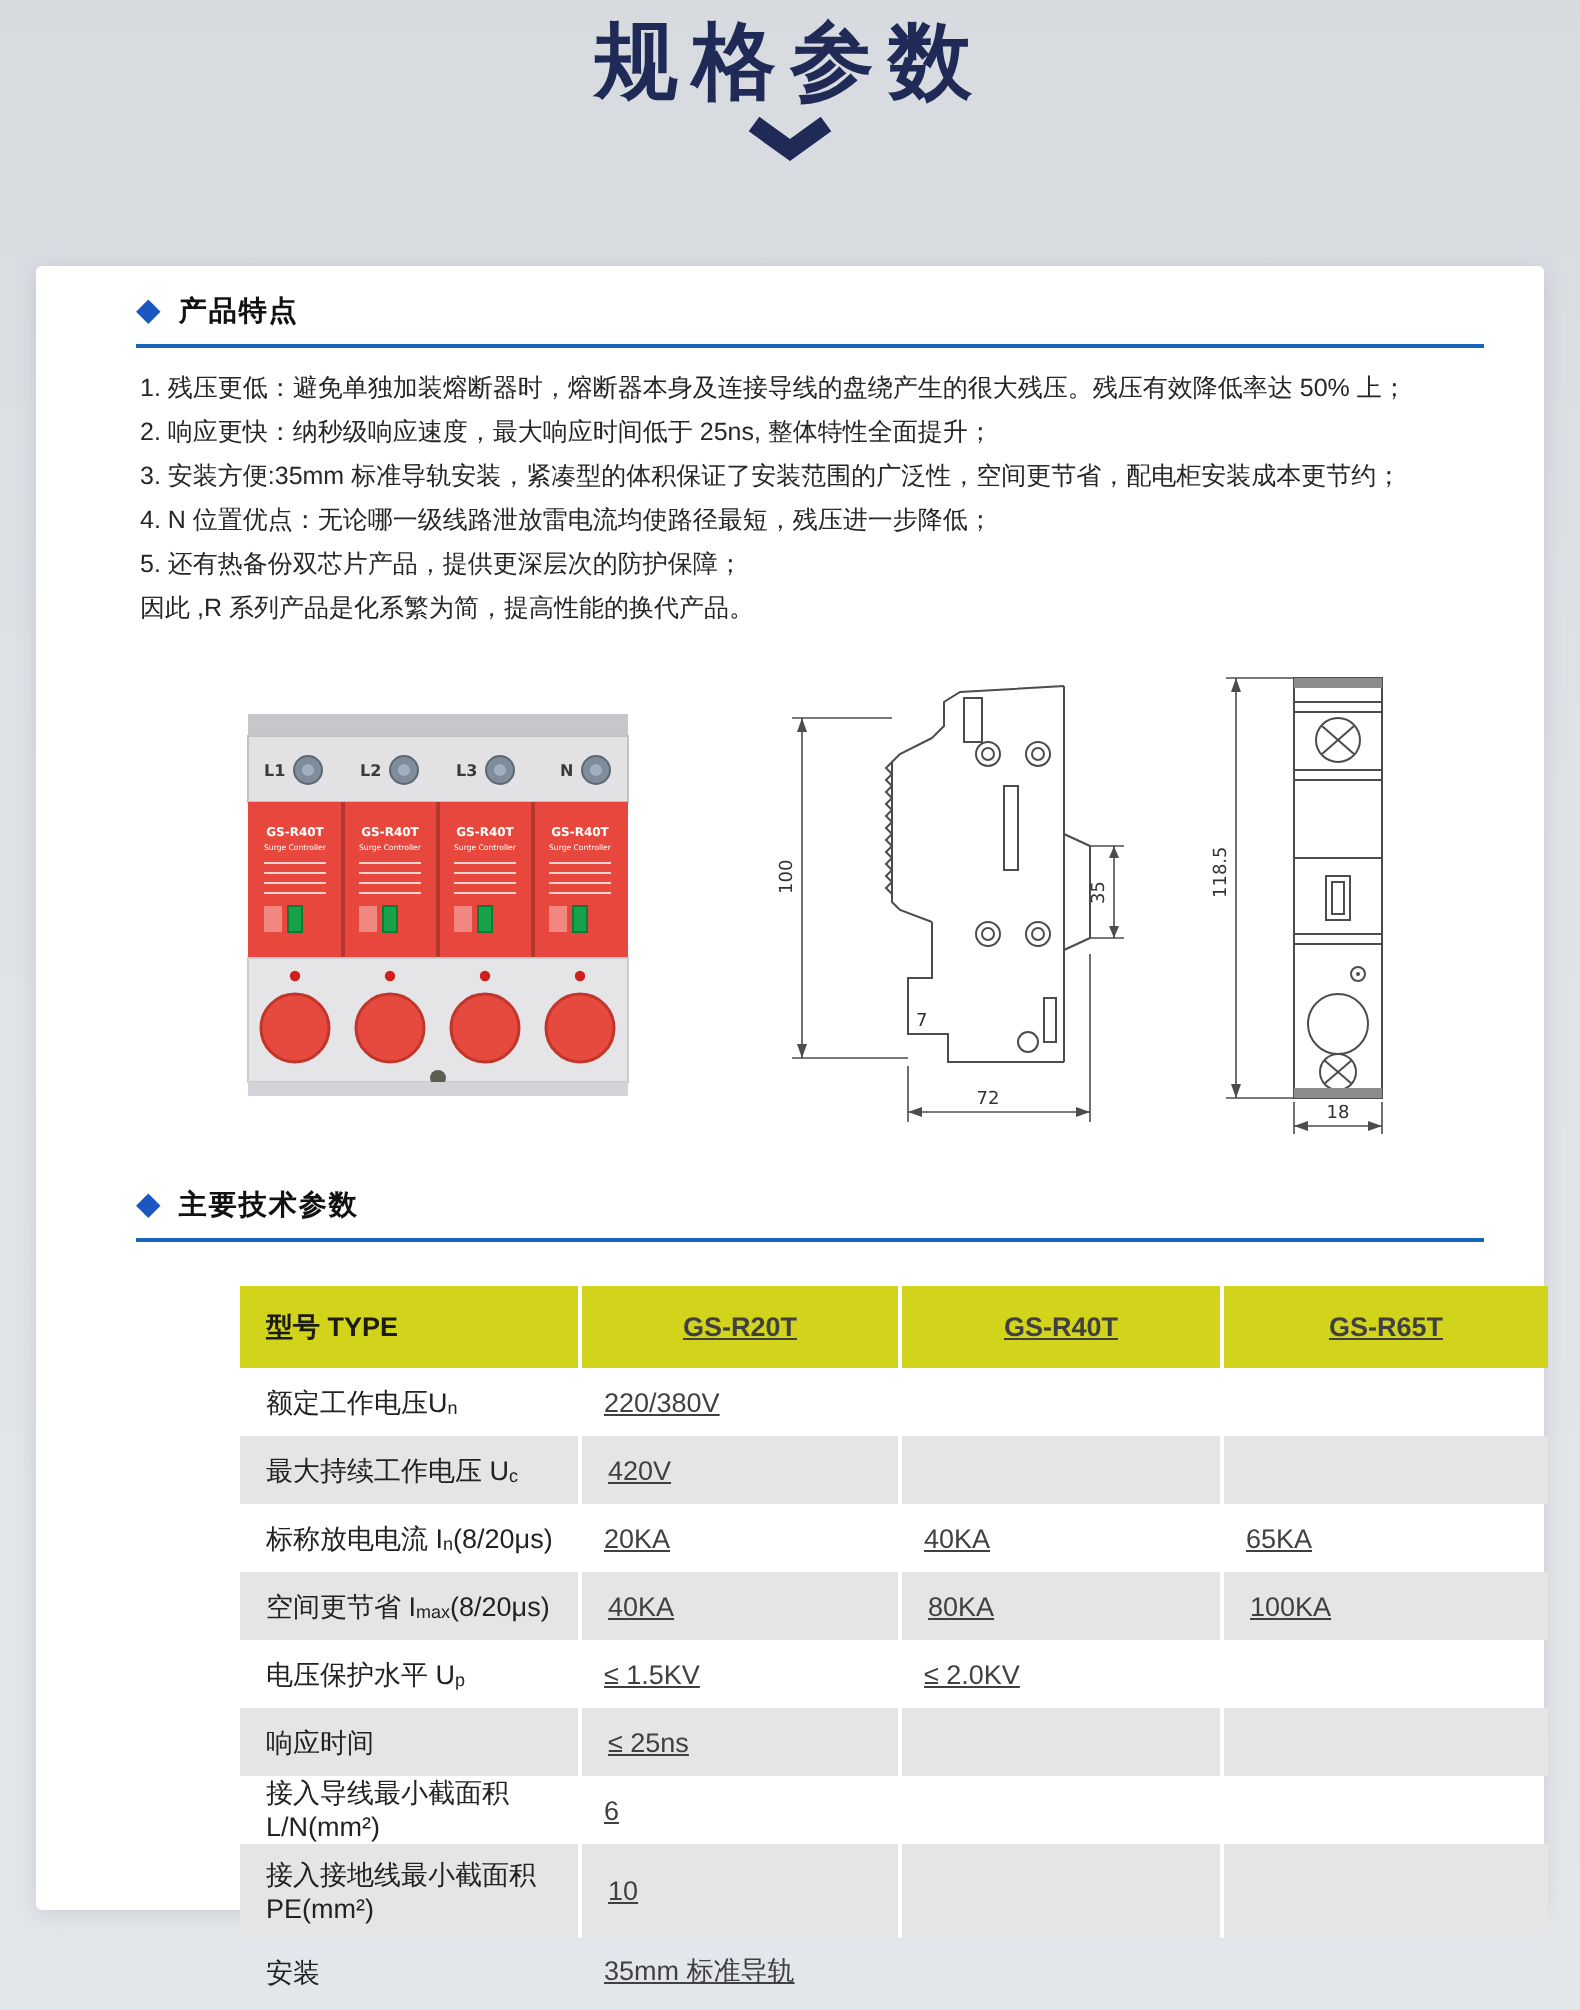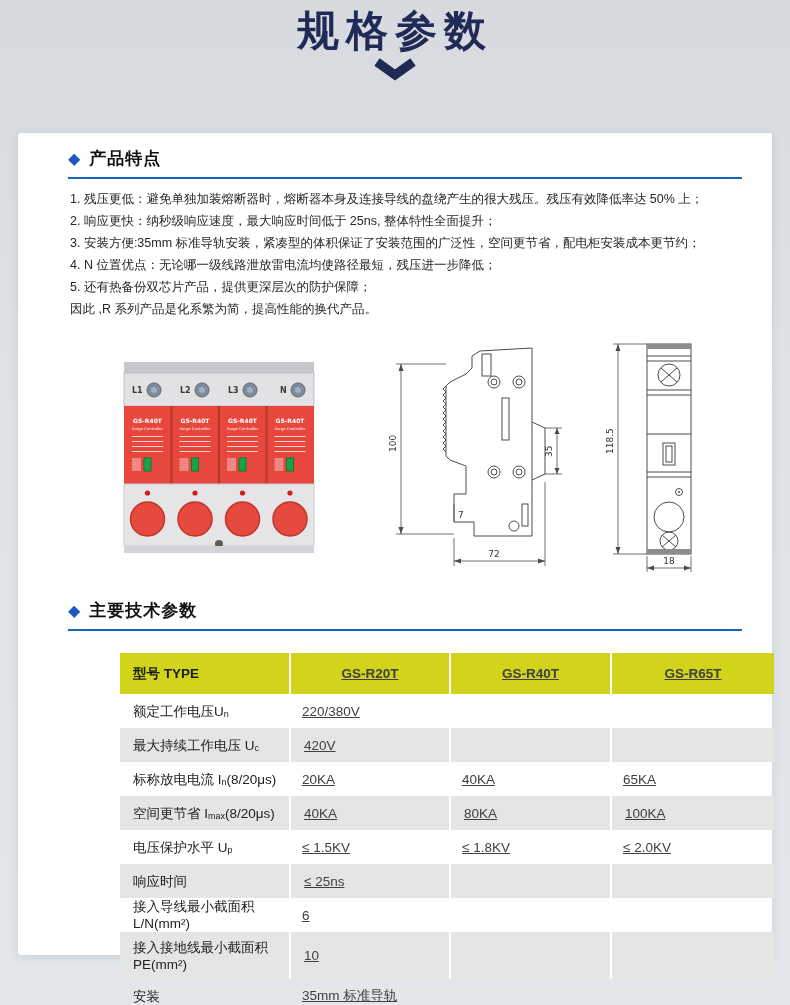--- a/index.html
+++ b/index.html
@@ -27,21 +27,21 @@
     background:#ffffff; border-radius:3px;
     box-shadow:0 2px 10px rgba(90,100,115,0.18);
   }
   
   .section-head {
     display:flex; align-items:center; gap:9px;
     margin:14px 30px 0 50px; padding-bottom:7px;
     border-bottom:2px solid #1866bb;
   }
   .section-head .diamond { color:#1b57c0; font-size:16px; line-height:1; }
-  .section-head .head-text { font-size:17px; font-weight:bold; color:#111; letter-spacing:1px; }
+  .section-head .head-text { font-size:14px; font-weight:bold; color:#111; letter-spacing:1px; }
   
   .features { margin:9px 28px 0 52px; }
   .features li { list-style:none; font-size:12.5px; line-height:22px; color:#262626; }
   
   .images-row { display:flex; align-items:flex-start; margin-top:6px; padding-left:100px; }
   .photo-wrap { margin-top:12px; }
   .drawing-side { margin-left:64px; }
   .drawing-front { margin-left:6px; }
   .dim-text { font-size:9px; fill:#333; font-family:"DejaVu Sans",sans-serif; }
   .draw-line { stroke:#4c4c4c; stroke-width:1; fill:none; }
@@ -287,21 +287,20 @@
       <div class="t-row shaded">
         <div class="t-cell label-cell"><span>空间更节省 I</span><sub class="s">max</sub><span>(8/20μs)</span></div>
         <div class="t-cell val">40KA</div>
         <div class="t-cell val">80KA</div>
         <div class="t-cell val">100KA</div>
       </div>
 
       <div class="t-row">
         <div class="t-cell label-cell"><span>电压保护水平 U</span><sub class="s">p</sub><span></span></div>
         <div class="t-cell val">≤ 1.5KV</div>
-        <div class="t-cell val">≤ 1.8KV</div>
         <div class="t-cell val">≤ 2.0KV</div>
       </div>
 
       <div class="t-row shaded">
         <div class="t-cell label-cell"><span>响应时间</span><sub class="s"></sub><span></span></div>
         <div class="t-cell val">≤ 25ns</div>
         <div class="t-cell val"></div>
         <div class="t-cell val"></div>
       </div>
 

